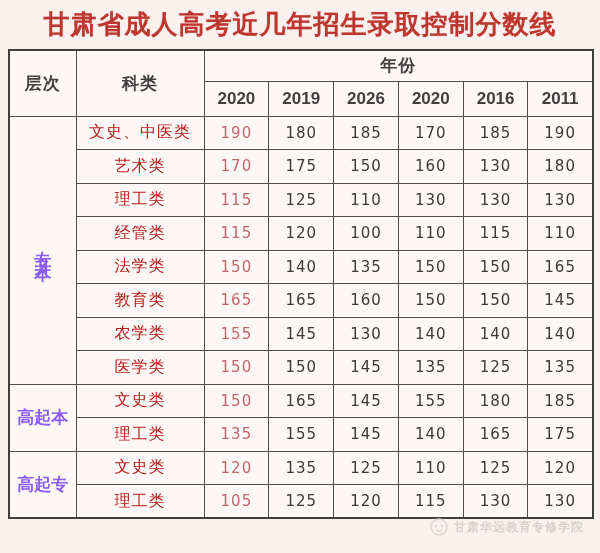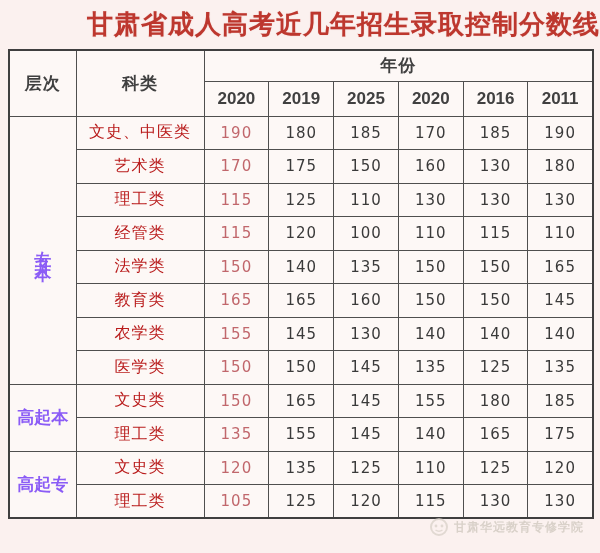--- a/index.html
+++ b/index.html
@@ -4,21 +4,21 @@
 <style>
   * { margin:0; padding:0; box-sizing:border-box; }
   html,body { width:600px; height:553px; }
   body {
     position:relative;
     background:#fbf1ef;
     font-family:"Liberation Sans", sans-serif;
     overflow:hidden;
   }
   .title {
-    text-align:right;
+    text-align:center;
     padding-top:7px;
     font-size:26px;
     font-weight:bold;
     letter-spacing:1px;
     color:#bd372e;
     font-family:"DejaVu Serif", serif;
     text-shadow:0 0 1px rgba(189,55,46,.35);
   }
   table {
     border-collapse:collapse;
@@ -101,21 +101,21 @@
   </colgroup>
   <thead>
     <tr class="group-row">
       <th rowspan="2">层次</th>
       <th rowspan="2">科类</th>
       <th colspan="6">年份</th>
     </tr>
     <tr class="years-row">
       <th class="year-num">2020</th>
       <th class="year-num">2019</th>
-      <th class="year-num">2025</th>
+      <th class="year-num">2026</th>
       <th class="year-num">2020</th>
       <th class="year-num">2016</th>
       <th class="year-num">2011</th>
     </tr>
   </thead>
   <tbody>
     <tr>
       <td class="level" rowspan="8"><span class="vert">专升本</span></td>
       <td class="cat">文史、中医类</td>
       <td class="v red">190</td>

